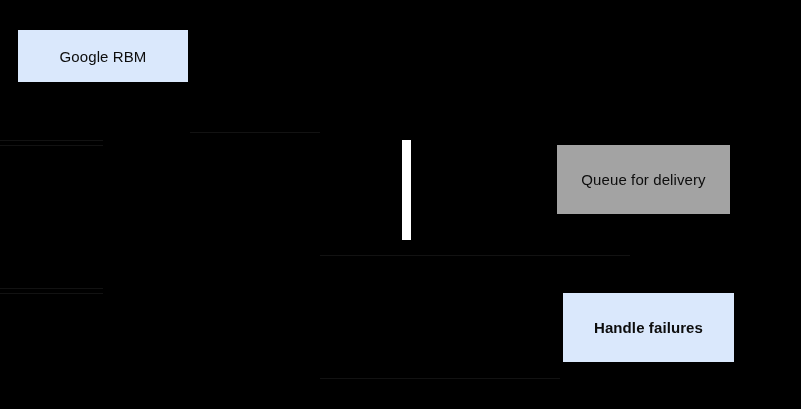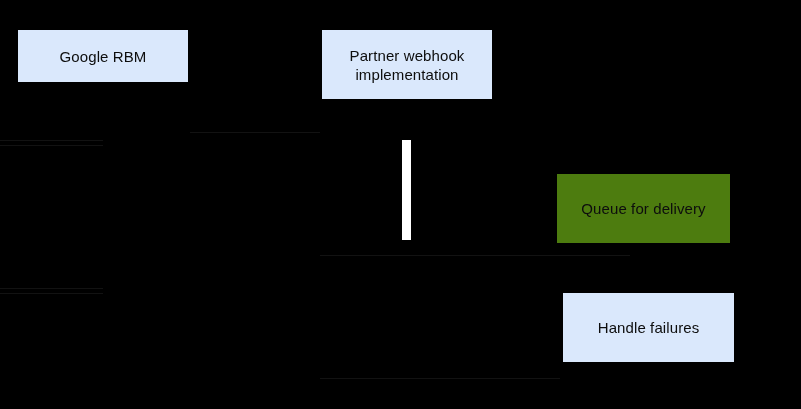--- a/index.html
+++ b/index.html
@@ -58,26 +58,22 @@
   <div class="connector" style="left: 0px; top: 293px; width: 103px; height: 1px; background: rgb(18, 18, 18);"></div>
   <div class="connector" style="left: 320px; top: 255px; width: 310px; height: 1px; background: rgb(18, 18, 18);"></div>
   <div class="connector" style="left: 320px; top: 378px; width: 240px; height: 1px; background: rgb(18, 18, 18);"></div>
 
   <div class="bar" style="left: 402px; top: 140px; width: 9px; height: 100px; background: rgb(255, 255, 255);"></div>
 
   <div class="node" style="left: 18px; top: 30px; width: 170px; height: 52px; background: rgb(218, 232, 252); color: rgb(13, 13, 13);">
     <span class="node-label">Google RBM</span>
   </div>
 
-  <div class="node" style="left: 322px; top: 30px; width: 170px; height: 69px; background: rgb(218, 232, 252); color: rgb(13, 13, 13);">
-    <span class="node-label">Partner webhook
-implementation</span>
-  </div>
 
-  <div class="node" style="left: 557px; top: 145px; width: 173px; height: 69px; background: #4d7c0f; color: rgb(13, 13, 13); margin-top: 29px;">
+  <div class="node" style="left: 557px; top: 145px; width: 173px; height: 69px; background: #a3a3a3; color: rgb(13, 13, 13);">
     <span class="node-label">Queue for delivery</span>
   </div>
 
-  <div class="node" style="left: 563px; top: 293px; width: 171px; height: 69px; background: rgb(218, 232, 252); color: rgb(13, 13, 13);">
+  <div class="node" style="left: 563px; top: 293px; width: 171px; height: 69px; background: rgb(218, 232, 252); color: rgb(13, 13, 13); font-weight: bold;">
     <span class="node-label">Handle failures</span>
   </div>
 
 </div>
 
 </body></html>

